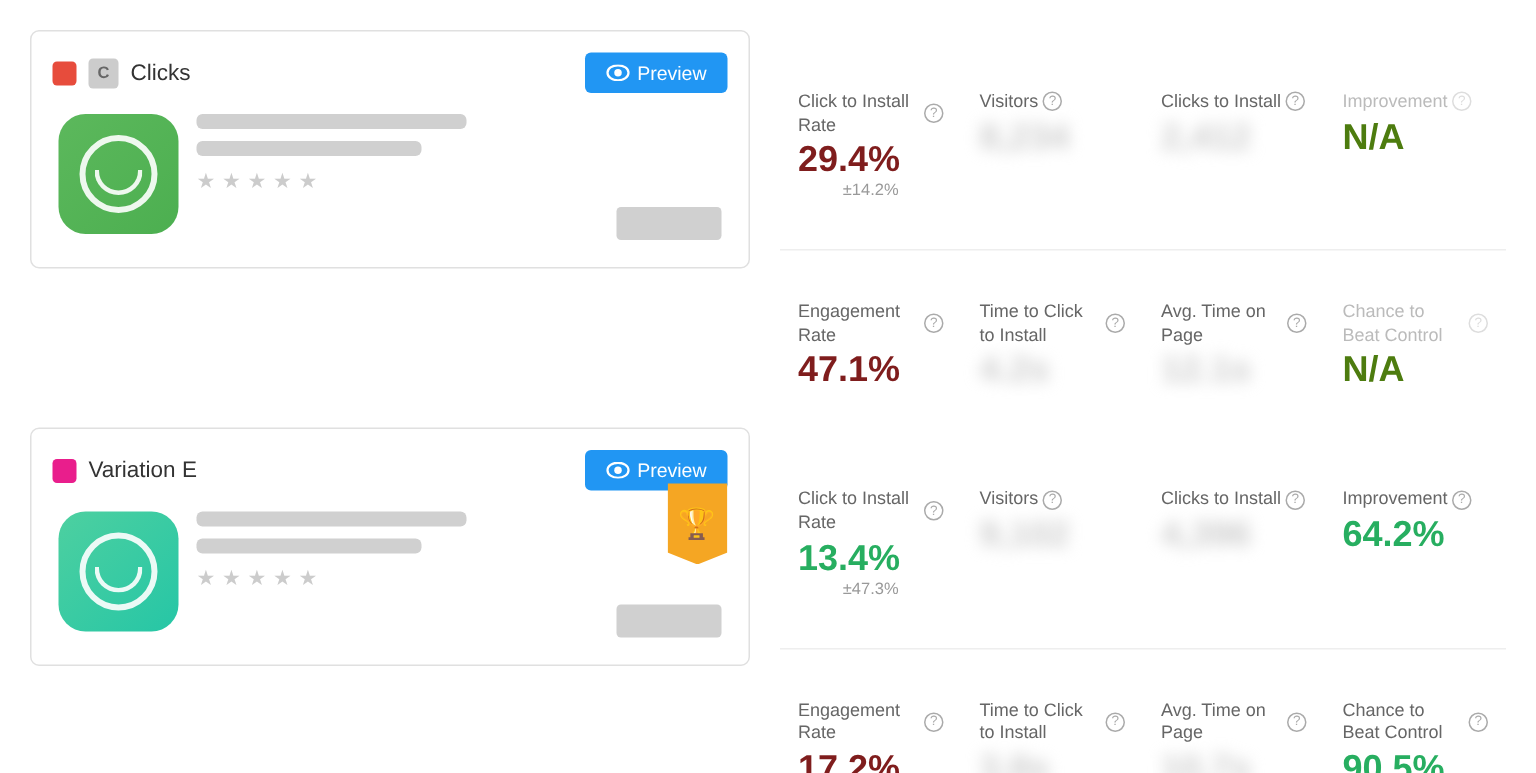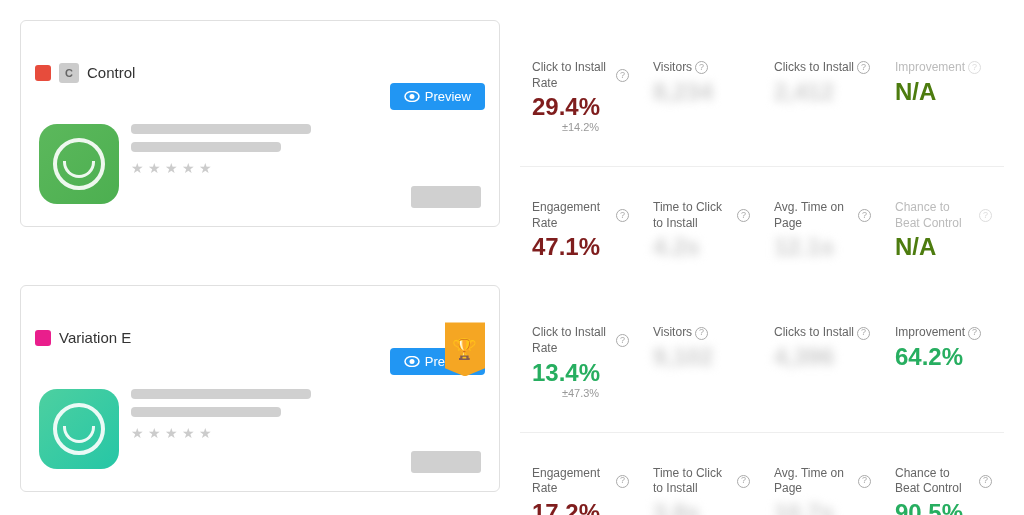--- a/index.html
+++ b/index.html
@@ -74,21 +74,21 @@
     }
 
     .preview-btn {
       background: #2196F3;
       color: #fff;
       border: none;
       border-radius: 4px;
       padding: 6px 14px;
       font-size: 13px;
       cursor: pointer;
-      display: flex; align-items: center; gap: 5px; margin-top: 48px;
+      display: flex; align-items: center; gap: 5px;
     }
 
     .app-preview {
       display: flex;
       align-items: flex-start;
       gap: 12px;
       padding: 4px;
     }
 
     .app-icon {
@@ -241,21 +241,21 @@
 
 <div class="main-container">
 
   <div class="variant-row">
 
     <div class="preview-card">
       <div class="variant-header">
         <div class="variant-label">
           <div class="color-dot-red"></div>
           <div class="letter-badge">C</div>
-          <span>Control</span>
+          <span>Clicks</span>
         </div>
         <button class="preview-btn">
           <svg width="16" height="11" viewBox="0 0 16 11">
             <ellipse cx="8" cy="5.5" rx="7" ry="5" fill="none" stroke="white" stroke-width="1.5"></ellipse>
             <circle cx="8" cy="5.5" r="2.5" fill="white"></circle>
           </svg>
           <span>Preview</span>
         </button>
       </div>
       <div class="app-preview">

